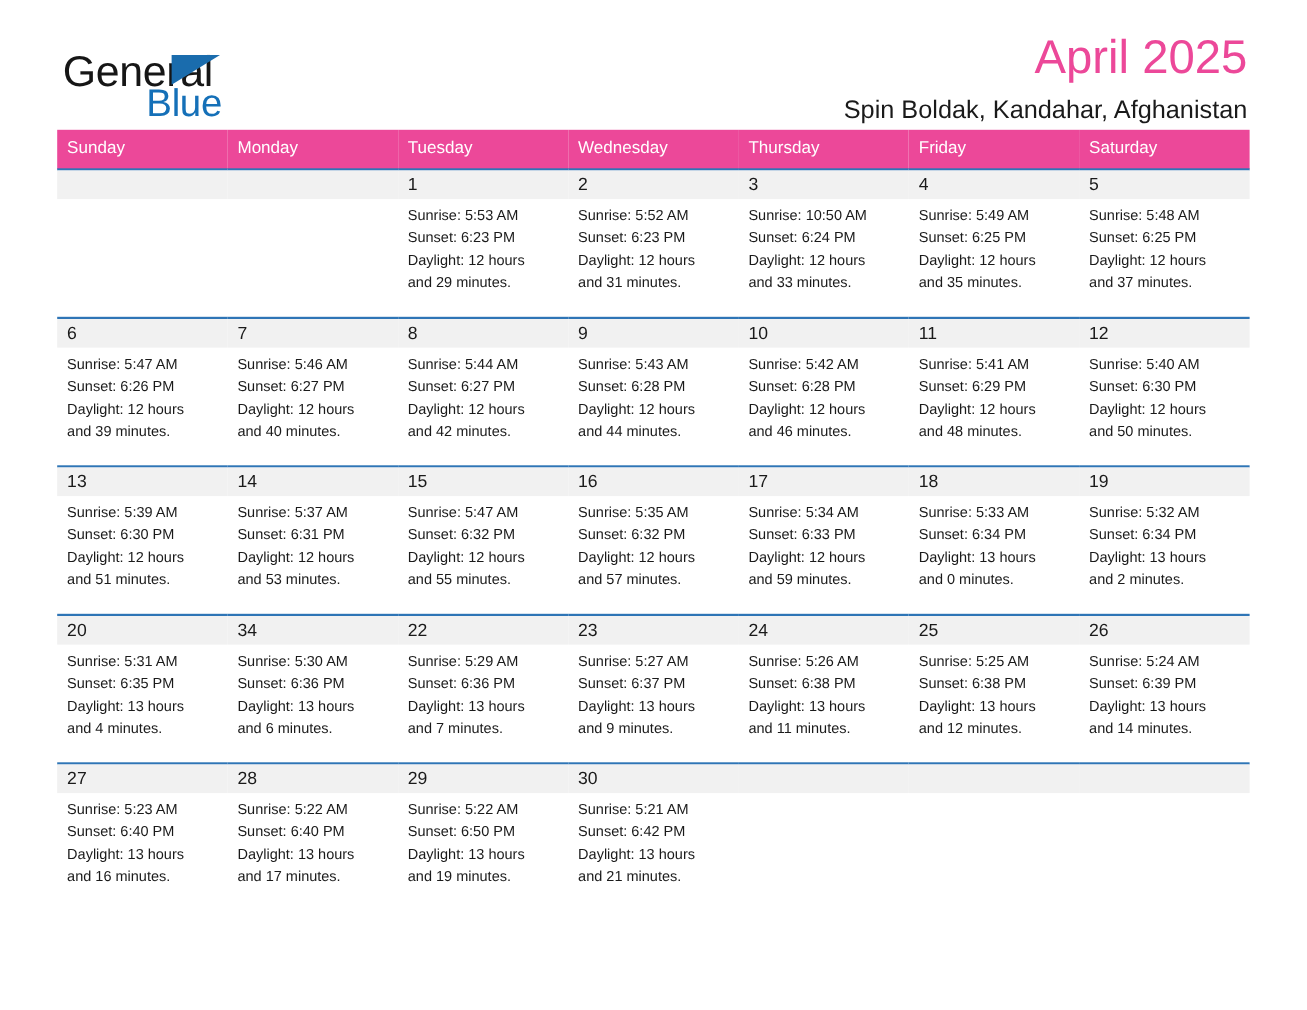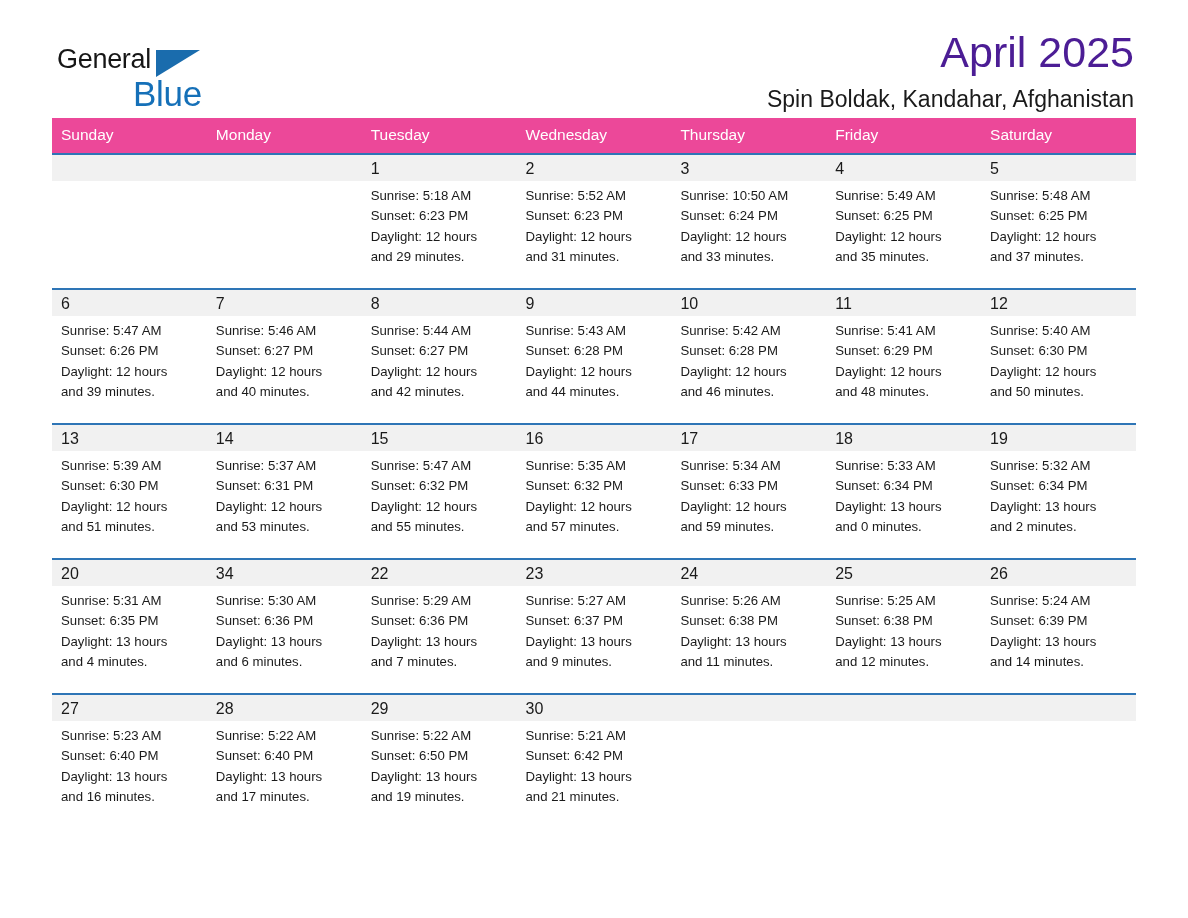--- a/index.html
+++ b/index.html
@@ -32,21 +32,21 @@
     position: absolute;
     left: 5px;
     top: 44px;
     width: 260px;
     height: 72px;
   }
   .brand-general {
     position: absolute;
     left: 0;
     top: 0;
-    font-size: 27px;
+    font-size: 39px;
     letter-spacing: -0.3px;
     color: #161616;
     font-family: "Liberation Sans", sans-serif;
   }
   .brand-tri {
     position: absolute;
     left: 99px;
     top: 6px;
     width: 0;
     height: 0;
@@ -64,21 +64,21 @@
   }
   .title-block {
     position: absolute;
     right: 2px;
     top: 26px;
     text-align: right;
   }
   .cal-title {
     font-size: 43px;
     font-weight: normal;
-    color: #4c1d95;
+    color: #ec4899;
     line-height: 52px;
     white-space: nowrap;
   }
   .cal-subtitle {
     font-size: 23px;
     font-weight: normal;
     color: #1a1a1a;
     line-height: 30px;
     margin-top: 6px;
     white-space: nowrap;
@@ -176,21 +176,21 @@
           <td>
             <div class="cell-inner">
               <div class="daynum-band"></div>
               <div class="cell-body"></div>
             </div>
           </td>
           <td>
             <div class="cell-inner">
               <div class="daynum-band">1</div>
               <div class="cell-body">
-                <div>Sunrise: 5:18 AM</div>
+                <div>Sunrise: 5:53 AM</div>
                 <div>Sunset: 6:23 PM</div>
                 <div>Daylight: 12 hours</div>
                 <div>and 29 minutes.</div>
               </div>
             </div>
           </td>
           <td>
             <div class="cell-inner">
               <div class="daynum-band">2</div>
               <div class="cell-body">

